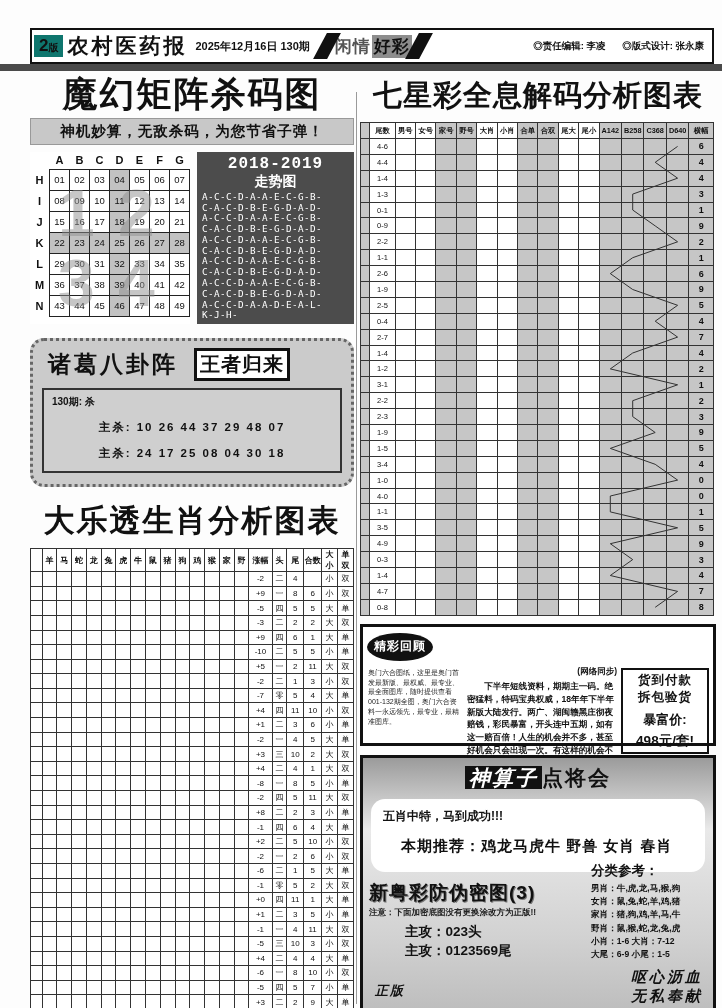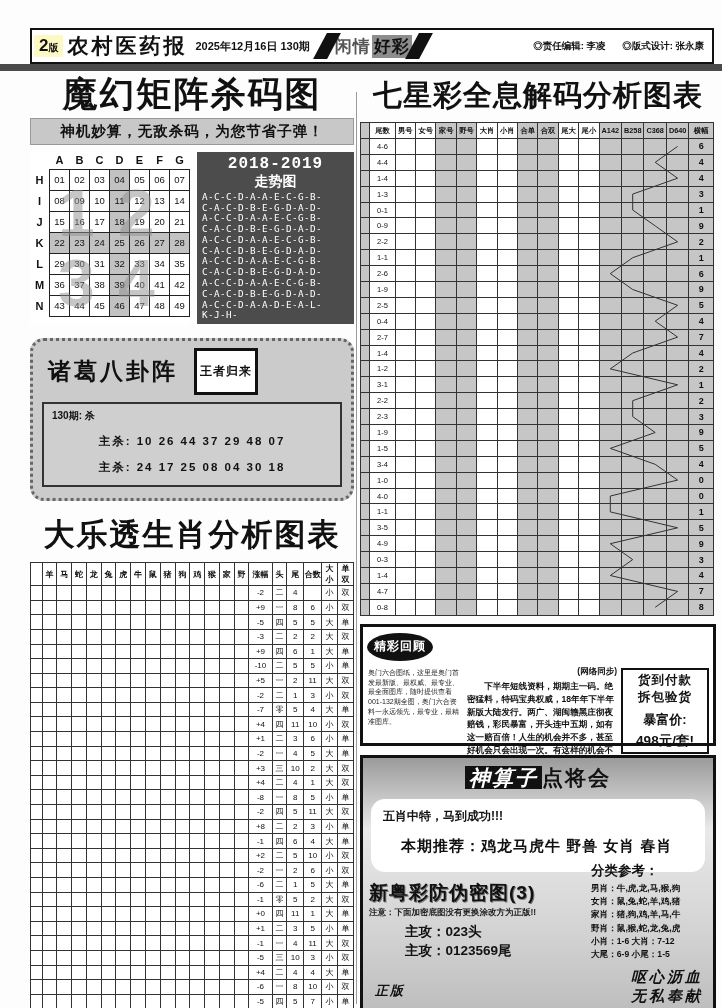--- a/index.html
+++ b/index.html
@@ -1,21 +1,21 @@
 <!DOCTYPE html>
 <html><head>
 <meta charset="utf-8">
 <style>
   html,body{margin:0;padding:0;background:#e8e8e8;}
   .page{width:722px;height:1008px;position:relative;background:#fdfdfd;overflow:hidden;
         font-family:"Liberation Sans",sans-serif;color:#111;margin:0 auto;}
   
   .masthead{position:absolute;left:30px;top:28px;right:8px;height:32px;border:2px solid #111;
             display:flex;align-items:center;background:#fff;}
-  .pgnum{background:#fef9c3;font-weight:bold;padding:1px 5px;margin:2px 4px 2px 2px;font-size:17px;}
+  .pgnum{background:#0f766e;font-weight:bold;padding:1px 5px;margin:2px 4px 2px 2px;font-size:17px;}
   .pgnum small{font-size:10px;font-weight:bold;}
   .paper-title{font-family:"Liberation Serif",serif;font-size:21px;font-weight:bold;letter-spacing:3px;margin-right:8px;}
   .m-date{font-size:11px;font-weight:bold;white-space:nowrap;}
   .logo{display:flex;align-items:center;margin-left:10px;}
   .slash{width:14px;height:26px;background:#111;transform:skewX(-28deg);}
   .logo-xq{font-size:17px;font-weight:bold;color:#555;letter-spacing:1px;padding:0 1px;}
   .logo-hc{font-size:17px;font-weight:bold;background:#8d8d8d;padding:0 2px;letter-spacing:1px;}
   .credits{margin-left:auto;font-size:9.5px;font-weight:bold;padding-right:8px;white-space:nowrap;}
   .credits span{margin-left:14px;}
   .rule{position:absolute;left:0;top:64px;width:722px;height:7px;background:#4a4a4a;}
@@ -32,21 +32,21 @@
   .matrix th{width:19px;height:17px;font-size:11px;font-weight:bold;text-align:center;padding:0;}
   .matrix td{width:19px;height:20px;border:1.6px solid #222;text-align:center;font-size:9.5px;padding:0;background:#fff;}
   .matrix td.shade{background:#c2c2c2;}
   .trend-box{flex:1;background:#4c4c4c;color:#fff;padding:3px 5px;}
   .trend-title{text-align:center;font-size:16px;font-weight:bold;letter-spacing:1px;font-family:Liberation Mono, monospace;}
   .trend-sub{text-align:center;font-size:14px;font-weight:bold;margin-bottom:1px;}
   .trend-lines div{font-size:9.3px;line-height:1.16;font-family:"DejaVu Sans Mono",monospace;letter-spacing:.4px;white-space:nowrap;}
   .bagua{margin-top:14px;border:3px dotted #666;border-radius:14px;background:#cbcbcb;padding:7px 9px 11px;}
   .bagua-head{display:flex;align-items:center;gap:16px;padding:0 6px 7px;}
   .bagua-title{font-size:23px;font-weight:900;letter-spacing:3px;}
-  .badge{border:3px solid #111;font-size:12px;font-weight:900;padding:12px 3px;background:#fff;letter-spacing:1px;}
+  .badge{border:3px solid #111;font-size:20px;font-weight:900;padding:0px 3px;background:#fff;letter-spacing:1px;}
   .bagua-inner{border:2px solid #333;background:#cfcfcf;padding:5px 8px 10px;}
   .b1{font-size:10px;font-weight:bold;}
   .b2{text-align:center;font-size:11.5px;font-weight:bold;margin-top:11px;letter-spacing:2px;}
   .dlt-title{font-size:31px;font-weight:900;text-align:center;margin:13px 0 6px;letter-spacing:2px;}
   table.dlt{border-collapse:collapse;table-layout:fixed;width:324px;}
   .dlt th{border:1px solid #333;font-size:8px;font-weight:bold;height:14px;padding:0;background:#fff;}
   .dlt td{border:1px solid #333;height:13.6px;text-align:center;font-size:8px;padding:0;background:#fff;}
   .dot{width:6px;height:6px;background:#000;border-radius:50%;margin:0 auto;}
   
   .col-right{position:absolute;left:360px;top:76px;width:356px;}

